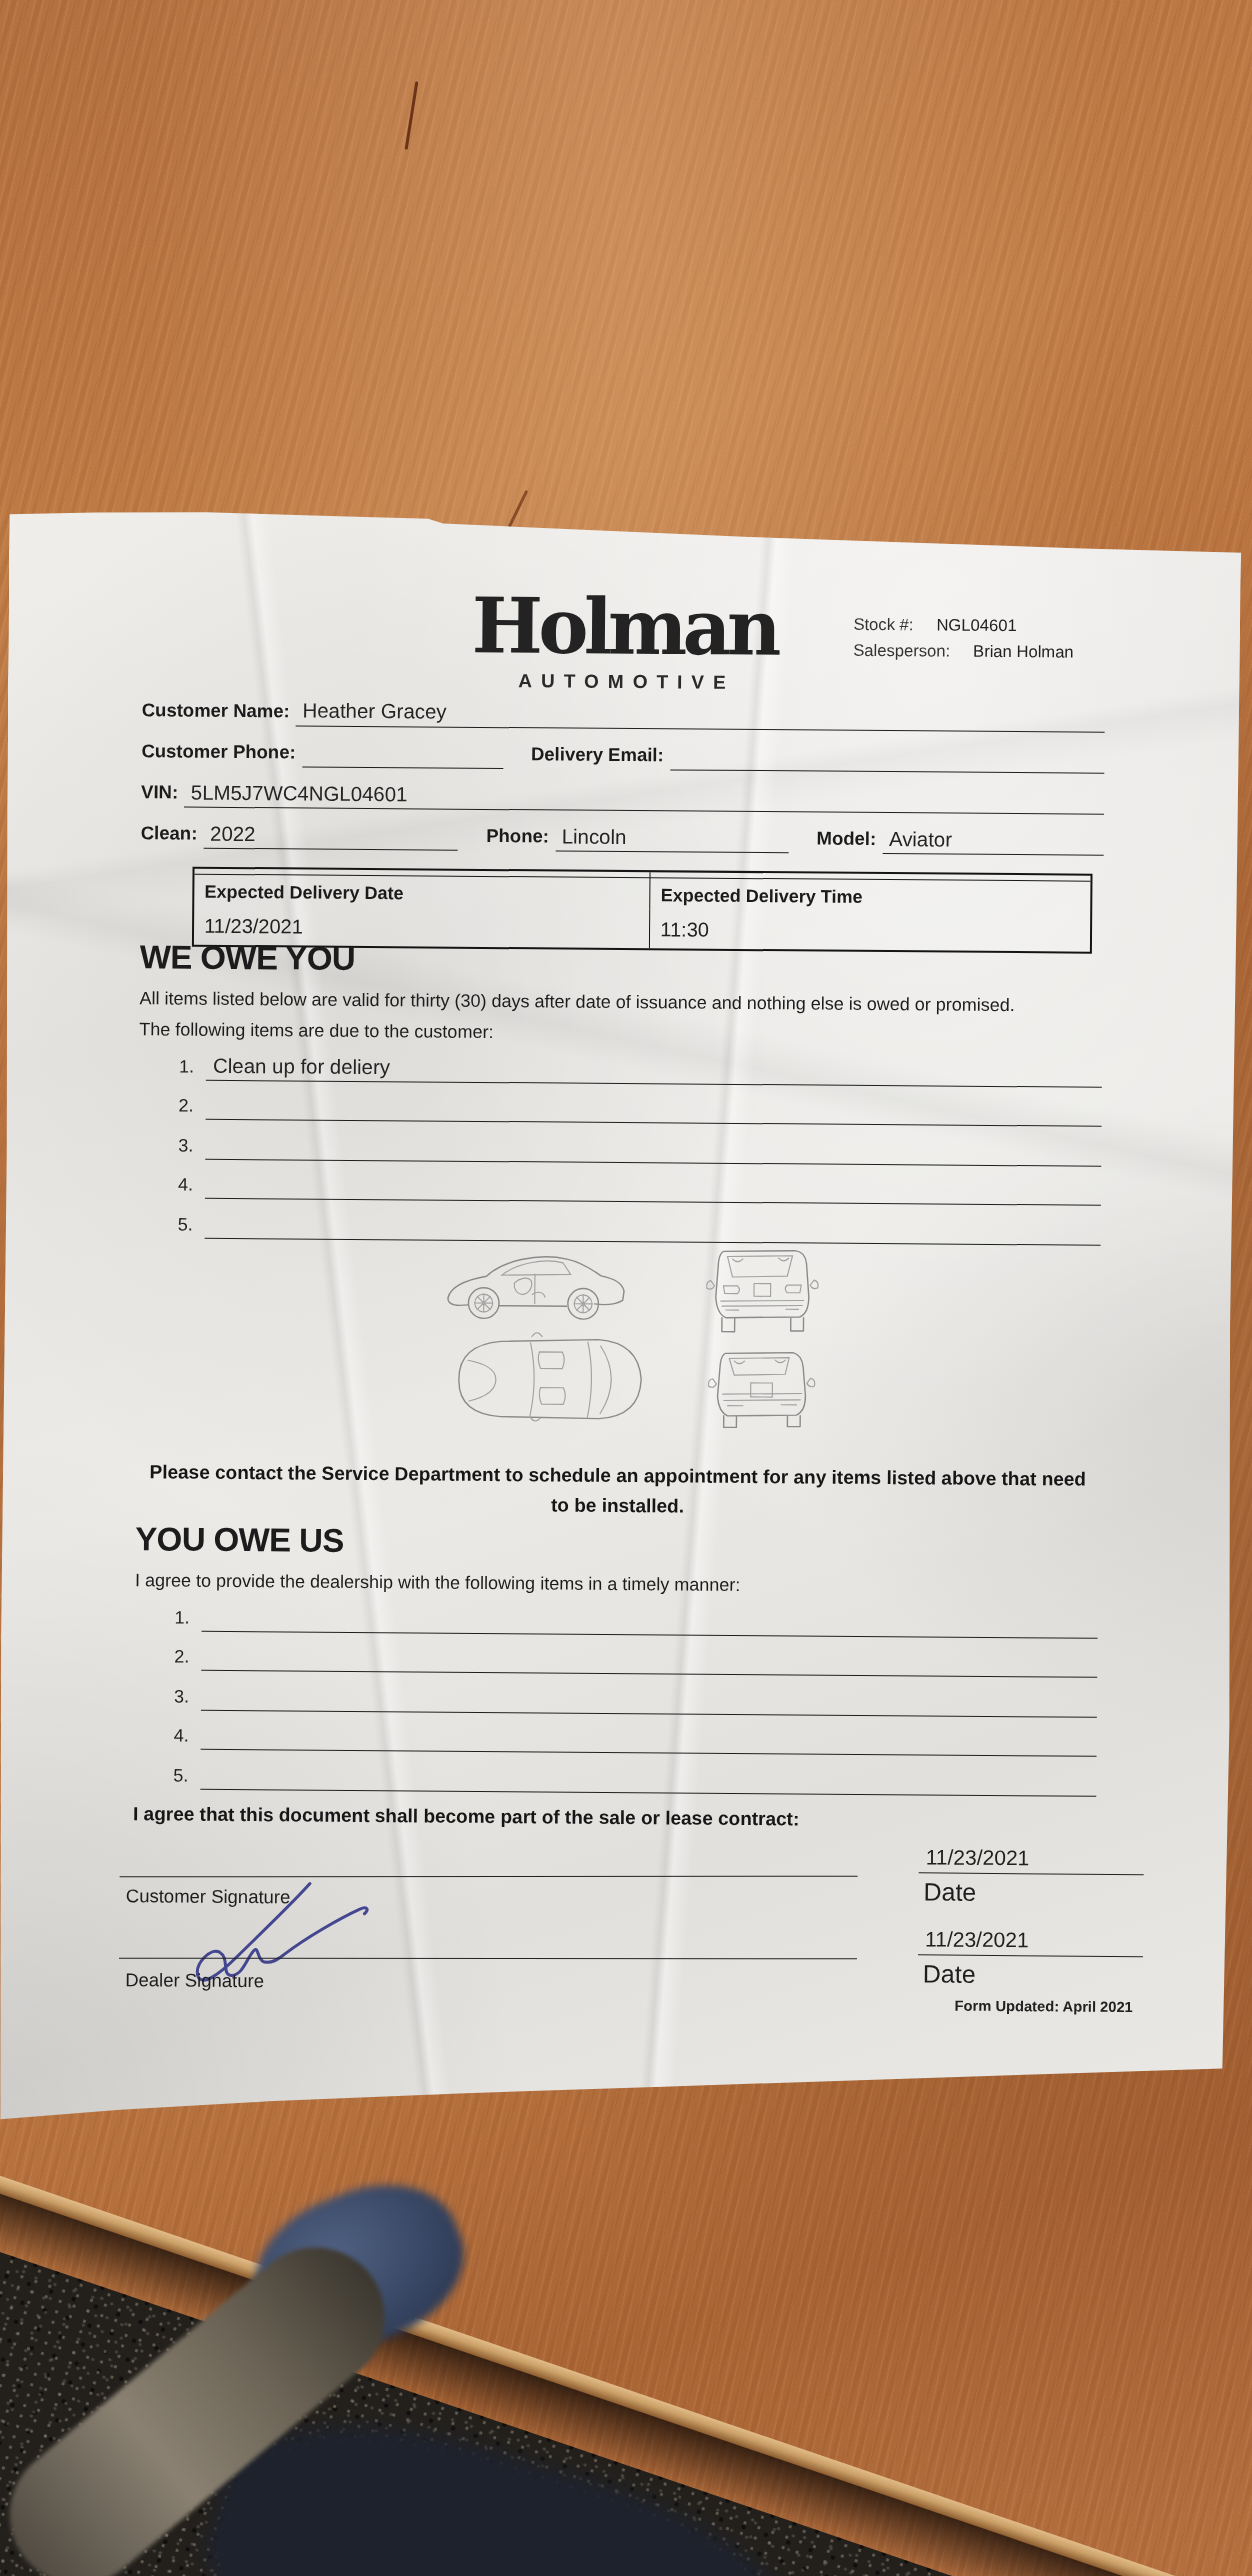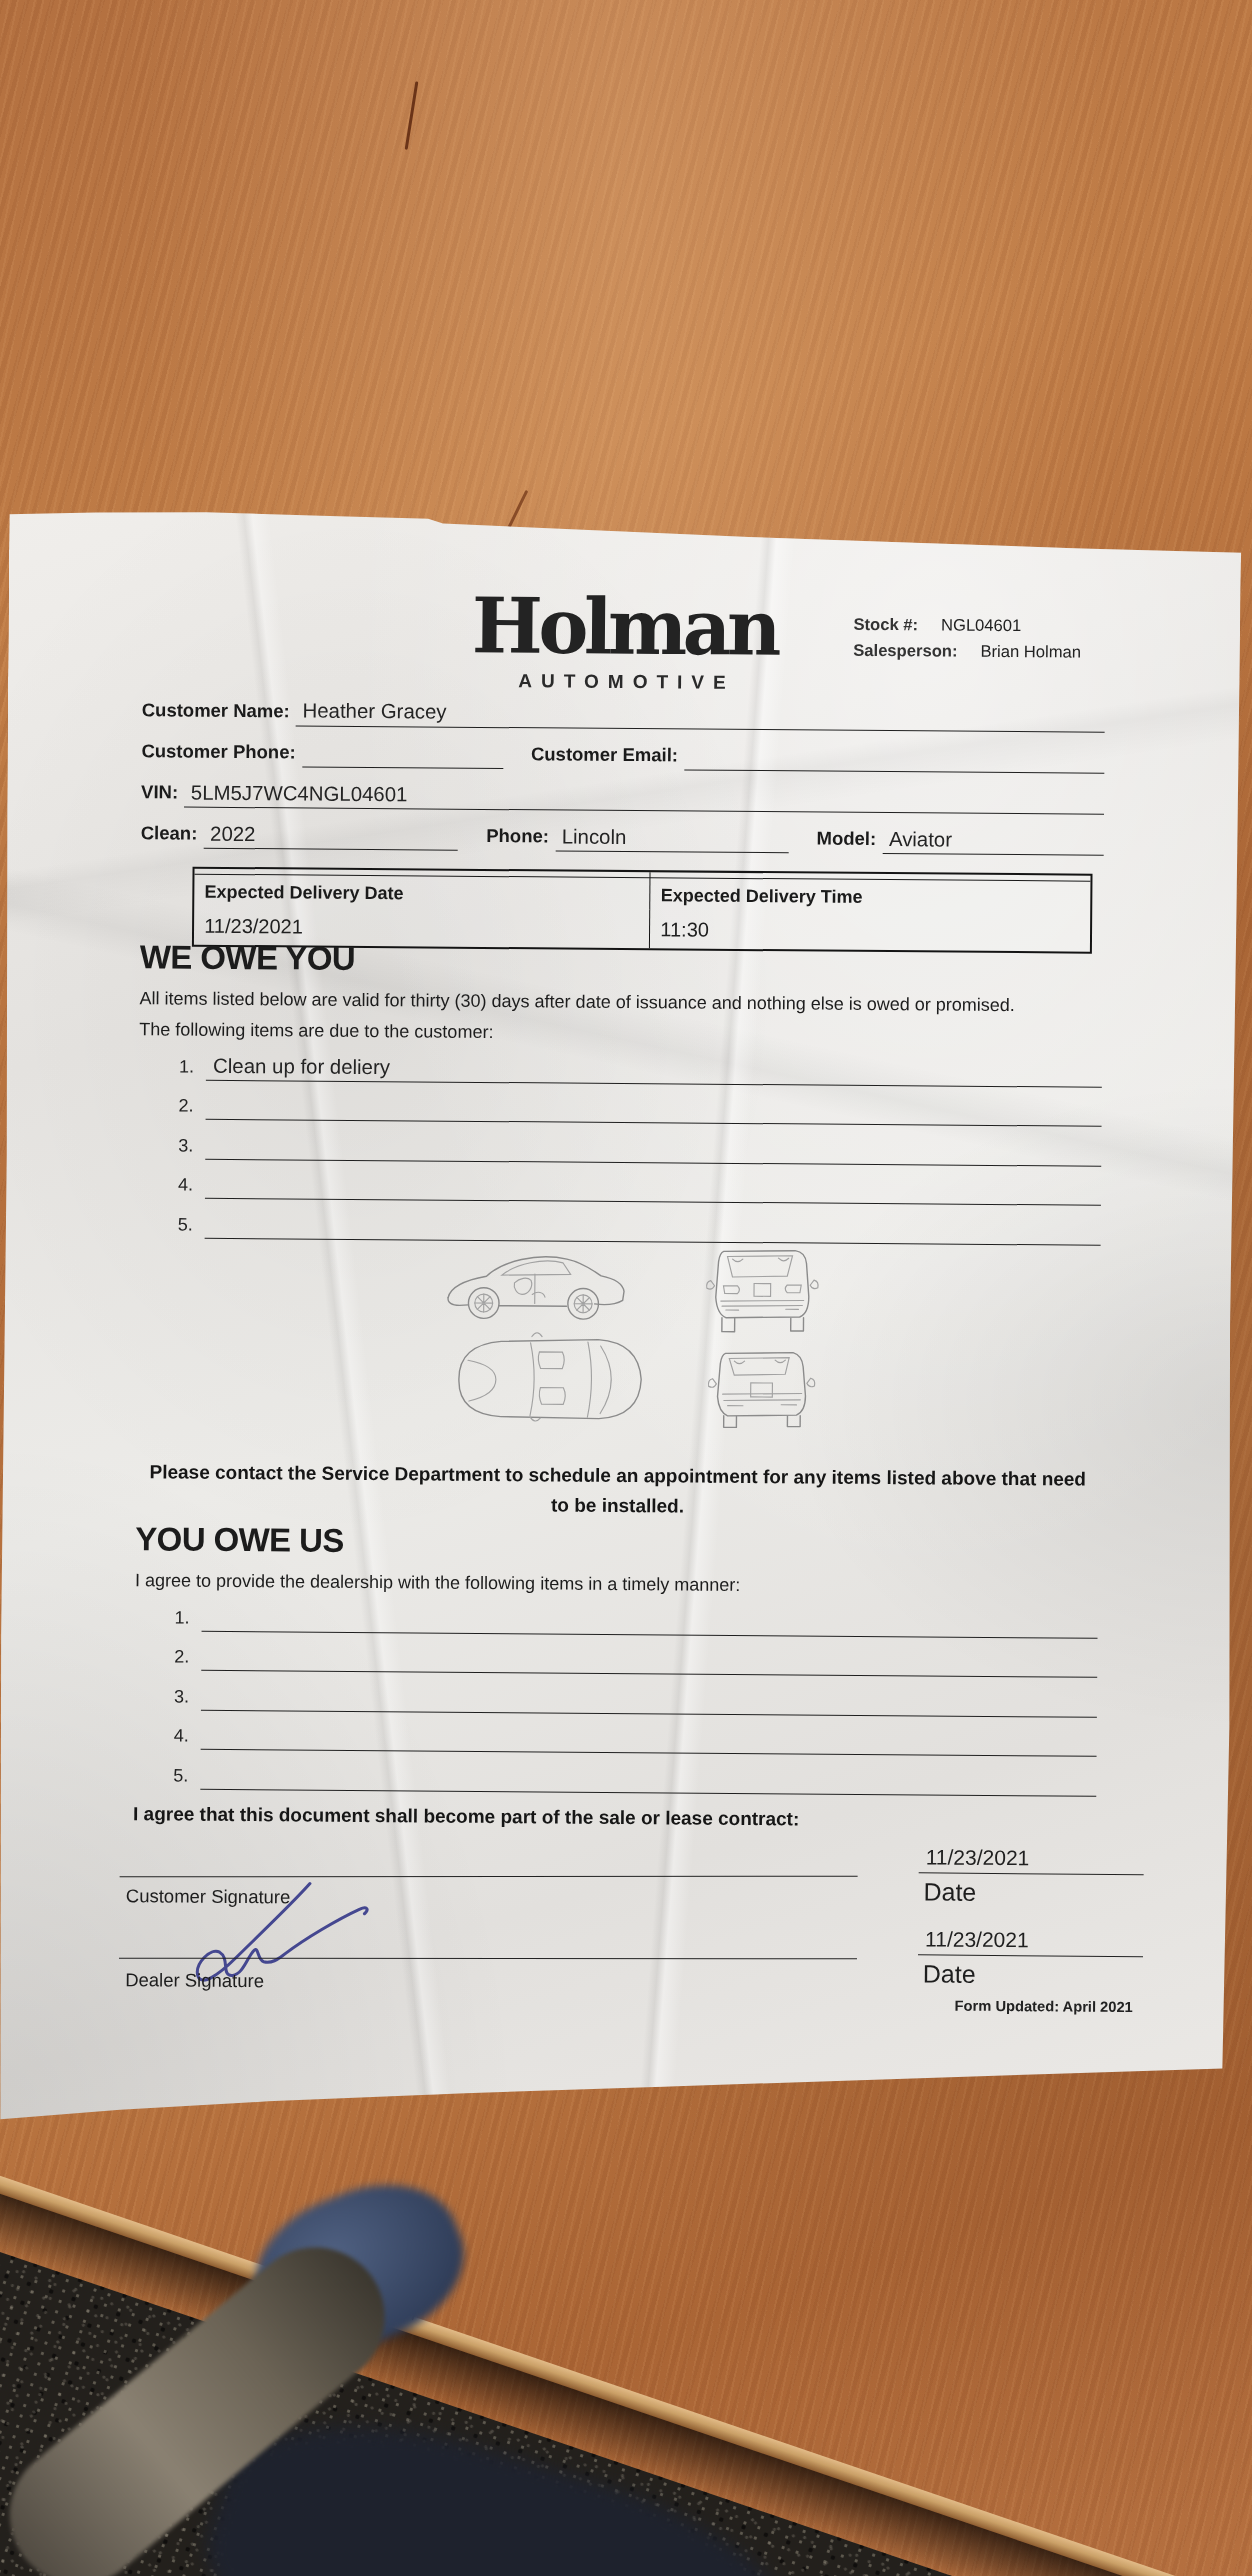--- a/index.html
+++ b/index.html
@@ -82,21 +82,21 @@
   .paper-inner{position:absolute;inset:0;color:#1b1b1b;}
   
   .header-logo{position:absolute;top:75px;left:0;width:100%;text-align:center;}
   .logo-word{
     font-family:"DejaVu Serif","Liberation Serif",serif;
     font-weight:bold;font-size:75px;line-height:1;letter-spacing:-4.5px;color:#232323;
     transform:scaleY(1.02);
   }
   .logo-sub{font-size:19px;font-weight:600;letter-spacing:9px;color:#2a2a2a;margin-top:6.4px;margin-left:5.1px;}
   .header-meta{position:absolute;top:95px;left:845px;font-size:16.6px;color:#2e2e2e;line-height:25.6px;}
-  .header-meta .m-label{font-weight:700;color:#333;}
+  .header-meta .m-label{font-weight:400;color:#333;}
   .header-meta .m-value{margin-left:23px;color:#222;}
   
   .fields{position:absolute;top:178px;left:134px;right:135px;}
   .f-row{display:flex;align-items:flex-end;height:36px;margin-bottom:5.1px;}
   .f-label{font-weight:700;font-size:18.5px;white-space:nowrap;padding-bottom:3.8px;}
   .f-line{flex:1;border-bottom:1.9px solid #1f1f1f;margin-left:6.4px;font-size:20.4px;color:#242424;padding:0 2.6px 2.6px 6.4px;white-space:nowrap;overflow:hidden;}
   .f-gap{width:28px;}
   .g1{flex:1.05;display:flex;align-items:flex-end;}
   .g2{flex:1.0;display:flex;align-items:flex-end;}
   .g3{flex:0.95;display:flex;align-items:flex-end;}
@@ -189,21 +189,21 @@
 
       <div class="fields">
         <div class="f-row">
           <span class="f-label">Customer Name:</span>
           <span class="f-line">Heather Gracey</span>
         </div>
         <div class="f-row">
           <span class="f-label">Customer Phone:</span>
           <span class="f-line" style="max-width:192px;"></span>
           <span class="f-gap"></span>
-          <span class="f-label">Customer Email:</span>
+          <span class="f-label">Delivery Email:</span>
           <span class="f-line"></span>
         </div>
         <div class="f-row">
           <span class="f-label">VIN:</span>
           <span class="f-line">5LM5J7WC4NGL04601</span>
         </div>
         <div class="f-row">
           <span class="g1">
               <span class="f-label">Clean:</span>
               <span class="f-line">2022</span>

